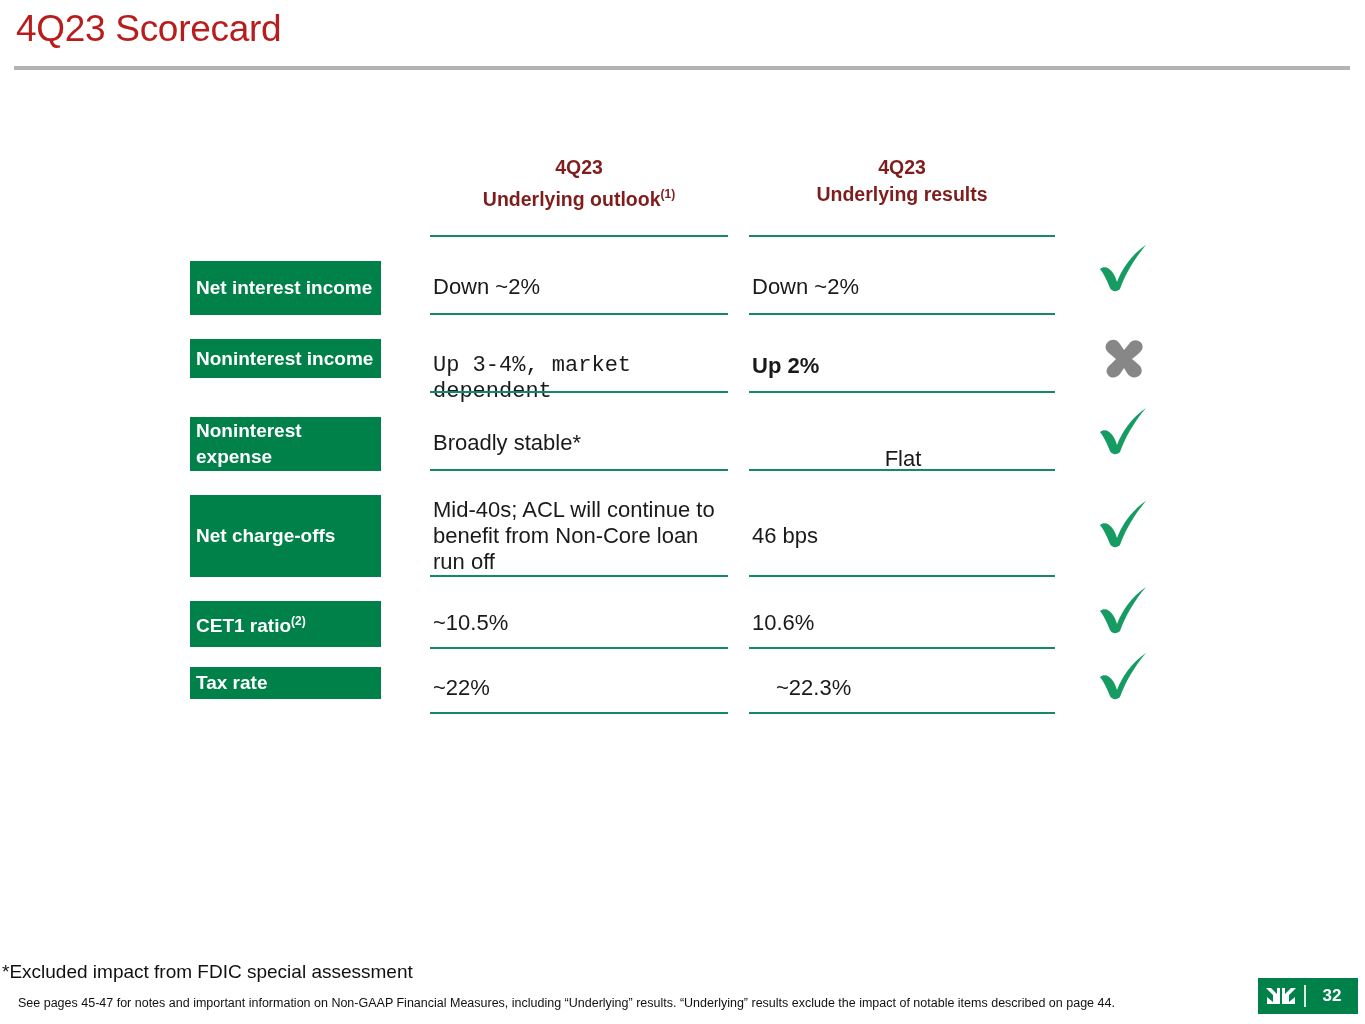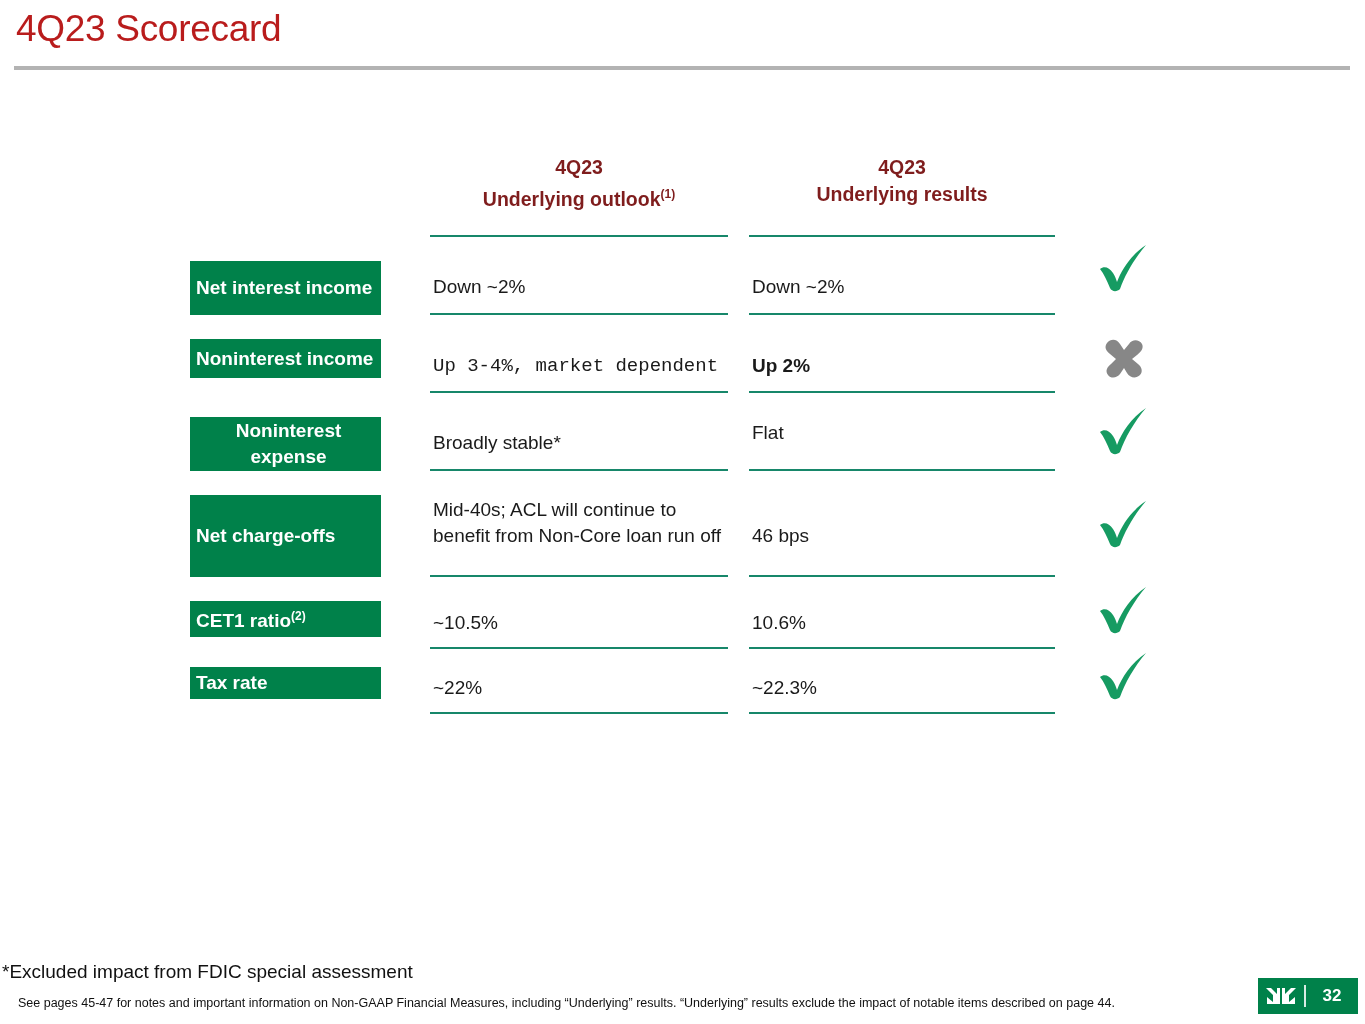--- a/index.html
+++ b/index.html
@@ -76,31 +76,30 @@
     width: 191px;
     background: #00814a;
     color: #ffffff;
     font-size: 19px;
     font-weight: bold;
     line-height: 26px;
     display: flex;
     align-items: center;
     padding-left: 6px;
     box-sizing: border-box;
-    text-align: center;
   }
   .row-label .sup {
     font-size: 12px;
     vertical-align: super;
   }
 
   
   .cell {
     position: absolute;
-    font-size: 19px;
+    font-size: 22px;
     color: #1a1a1a;
     line-height: 26px;
   }
   .cell-outlook { left: 433px; width: 296px; }
   .cell-results { left: 752px; width: 302px; }
 
   .cell-rule {
     position: absolute;
     height: 2px;
     background: #17876a;
@@ -205,21 +204,21 @@
   <div class="status" style="top:330px;">
     <svg width="62" height="52" viewBox="0 0 62 52">
       <path d="M13 13 C17 8, 23 9, 26 14 L30 20 L35 14 C38 9, 45 9, 48 14 C50 18, 47 22, 43 25 L38 29 L44 34 C48 37, 49 42, 46 45 C42 49, 36 48, 33 43 L30 38 L26 44 C23 48, 17 49, 14 45 C11 41, 13 37, 17 34 L22 29 L16 24 C12 21, 10 17, 13 13 Z" fill="#878787"></path>
     </svg>
   </div>
 
   <div class="row-label" style="top:417px; height:54px;">
     <span>Noninterest expense</span>
   </div>
   <div class="cell cell-outlook" style="top:430px;">Broadly stable*</div>
-  <div class="cell cell-results" style="top:420px;">Flat</div>
+  <div class="cell cell-results" style="top:446px;text-align:center;">Flat</div>
   <div class="cell-rule rule-outlook" style="top:469px;"></div>
   <div class="cell-rule rule-results" style="top:469px;"></div>
   <div class="status" style="top:405px;">
     <svg width="62" height="52" viewBox="0 0 62 52">
       <path d="M6 27 C10 24, 15 25, 19 31 C21 34, 22 37, 23 40 C28 27, 37 13, 52 3 C40 17, 31 33, 26 47 C23 50, 18 50, 16 46 C13 39, 10 32, 6 27 Z" fill="#169B62"></path>
     </svg>
   </div>
 
   <div class="row-label" style="top:495px; height:82px;">
     <span>Net charge-offs</span>
@@ -227,38 +226,38 @@
   <div class="cell cell-outlook" style="top:497px;">Mid-40s; ACL will continue to benefit from Non-Core loan run off</div>
   <div class="cell cell-results" style="top:523px;">46 bps</div>
   <div class="cell-rule rule-outlook" style="top:575px;"></div>
   <div class="cell-rule rule-results" style="top:575px;"></div>
   <div class="status" style="top:498px;">
     <svg width="62" height="52" viewBox="0 0 62 52">
       <path d="M6 27 C10 24, 15 25, 19 31 C21 34, 22 37, 23 40 C28 27, 37 13, 52 3 C40 17, 31 33, 26 47 C23 50, 18 50, 16 46 C13 39, 10 32, 6 27 Z" fill="#169B62"></path>
     </svg>
   </div>
 
-  <div class="row-label" style="top:601px; height:36px;">
+  <div class="row-label" style="top:601px; height:46px;">
     <span><span>CET1 ratio</span><span class="sup">(2)</span></span>
   </div>
   <div class="cell cell-outlook" style="top:610px;">~10.5%</div>
   <div class="cell cell-results" style="top:610px;">10.6%</div>
   <div class="cell-rule rule-outlook" style="top:647px;"></div>
   <div class="cell-rule rule-results" style="top:647px;"></div>
   <div class="status" style="top:584px;">
     <svg width="62" height="52" viewBox="0 0 62 52">
       <path d="M6 27 C10 24, 15 25, 19 31 C21 34, 22 37, 23 40 C28 27, 37 13, 52 3 C40 17, 31 33, 26 47 C23 50, 18 50, 16 46 C13 39, 10 32, 6 27 Z" fill="#169B62"></path>
     </svg>
   </div>
 
   <div class="row-label" style="top:667px; height:32px;">
     <span>Tax rate</span>
   </div>
   <div class="cell cell-outlook" style="top:675px;">~22%</div>
-  <div class="cell cell-results" style="top:675px;">~22.3%</div>
+  <div class="cell cell-results" style="top:675px;margin-left:24px;">~22.3%</div>
   <div class="cell-rule rule-outlook" style="top:712px;"></div>
   <div class="cell-rule rule-results" style="top:712px;"></div>
   <div class="status" style="top:650px;">
     <svg width="62" height="52" viewBox="0 0 62 52">
       <path d="M6 27 C10 24, 15 25, 19 31 C21 34, 22 37, 23 40 C28 27, 37 13, 52 3 C40 17, 31 33, 26 47 C23 50, 18 50, 16 46 C13 39, 10 32, 6 27 Z" fill="#169B62"></path>
     </svg>
   </div>
 
 </div>
 

